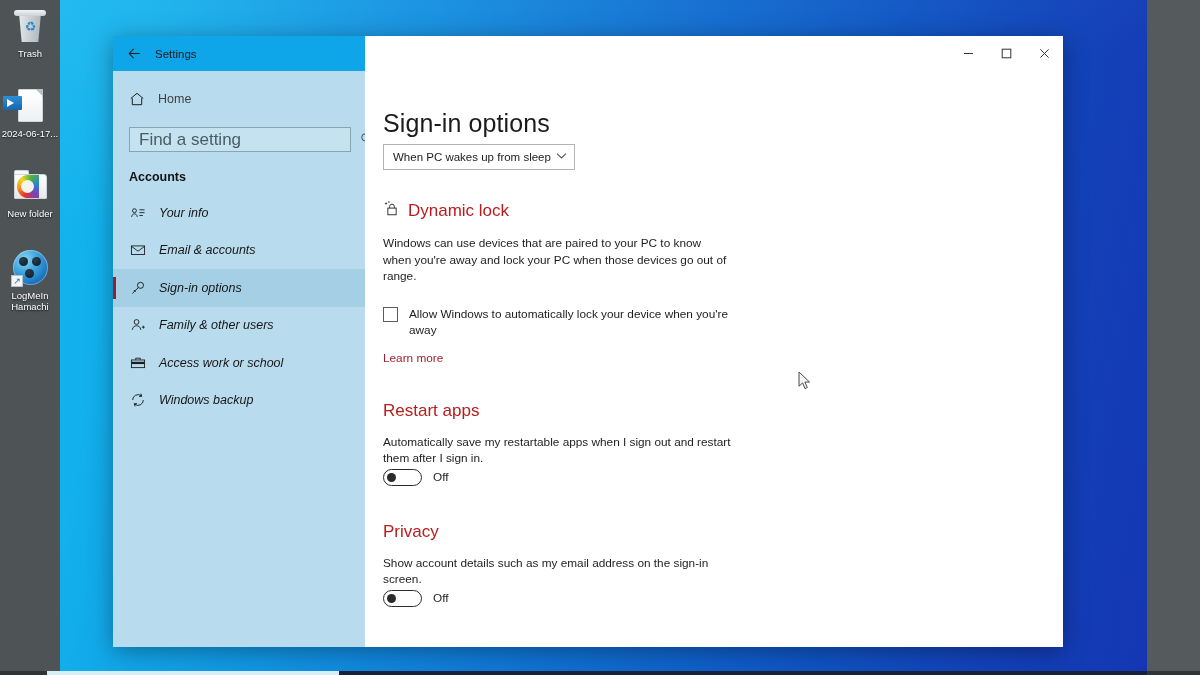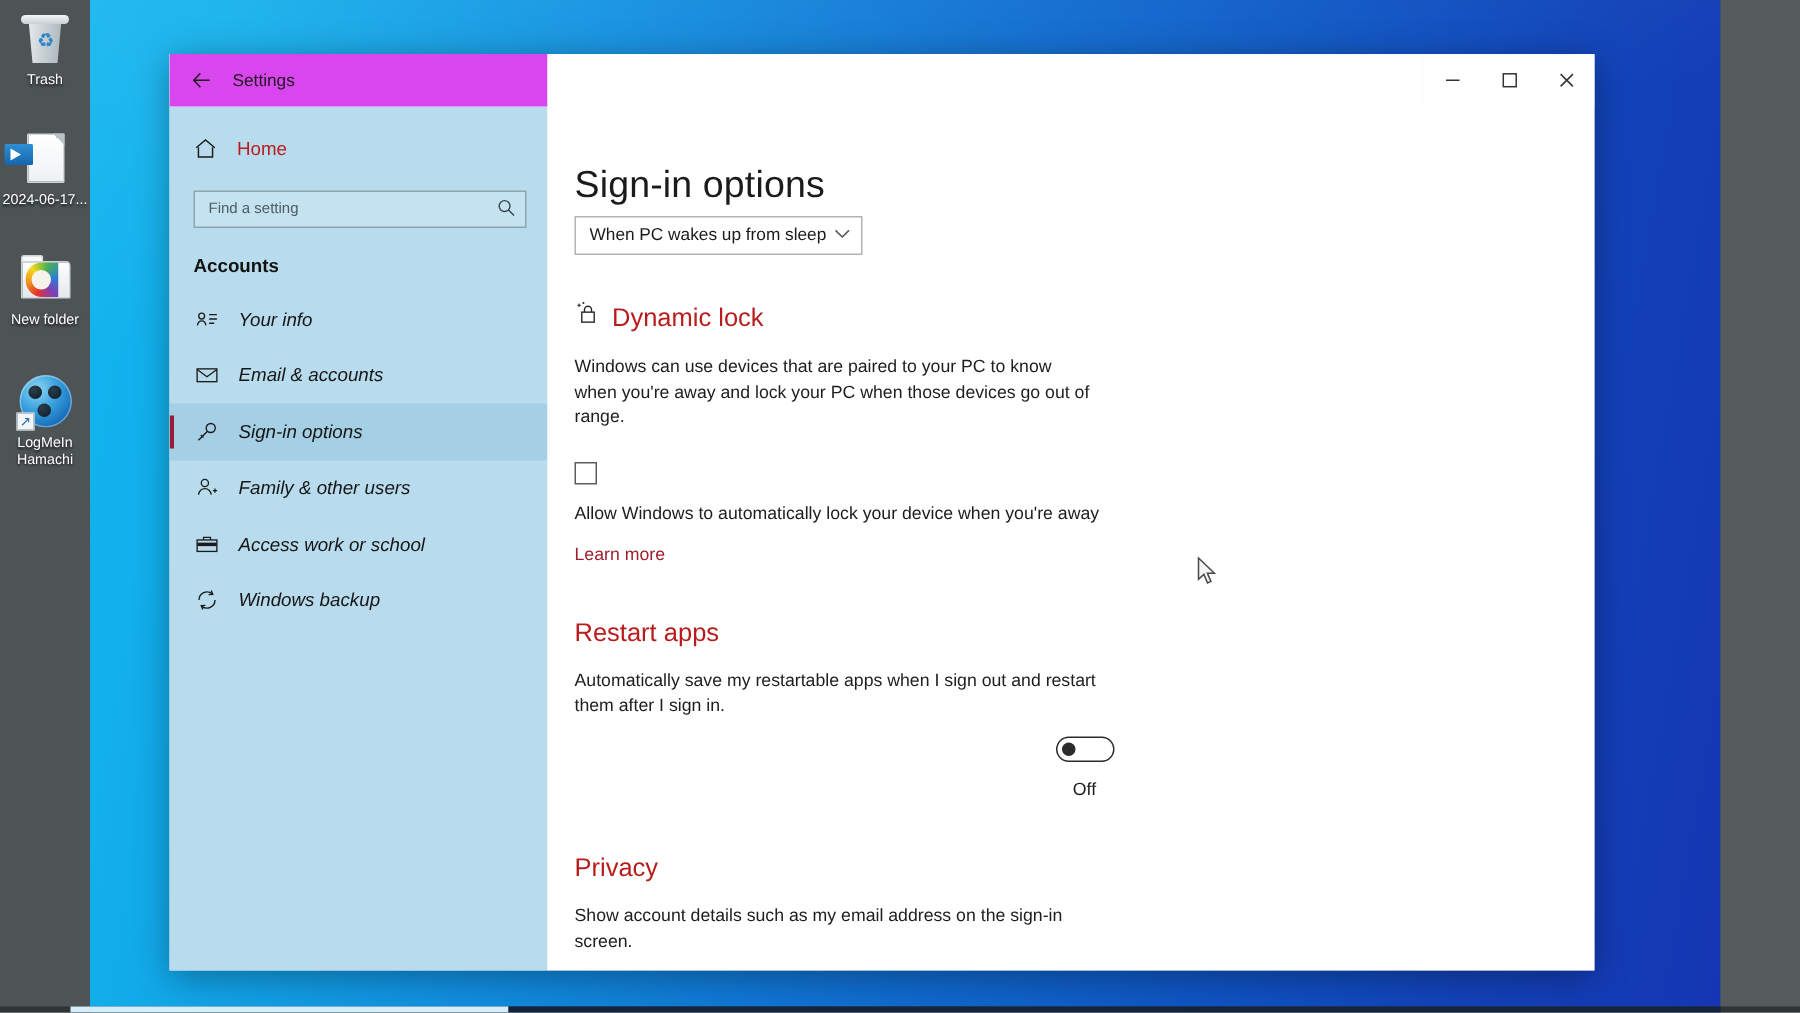--- a/index.html
+++ b/index.html
@@ -146,21 +146,21 @@
     box-shadow: 0 4px 22px rgba(0,0,0,.34);
     overflow: hidden;
     display: flex; flex-direction: column;
   }
   #titlebar {
     height: 35px; flex: 0 0 35px;
     display: flex; align-items: stretch;
     background: #eff3f5;
     position: relative; z-index: 4;
   }
-  #titlebar-left { width: 252px; display: flex; align-items: center; background: #d946ef; }
+  #titlebar-left { width: 252px; display: flex; align-items: center; background: #0ea5e9; }
   .tb-back {
     width: 42px; height: 35px;
     display: flex; align-items: center; justify-content: center;
     color: #1b1b1b; font-size: 14px;
   }
   #tb-title { font-size: 11.5px; color: #1b1b1b; }
   #titlebar-mid { flex: 1; background: #fff; }
   #tb-buttons { display: flex; background: #fff; }
   .tb-btn {
     width: 38px; height: 35px;
@@ -174,35 +174,35 @@
   #sidebar {
     width: 252px; flex: 0 0 252px;
     background: #b8dced;
     padding-top: 10px;
     position: relative;
     overflow: hidden;
   }
   .nav-home {
     display: flex; align-items: center; gap: 13px;
     height: 36px; padding-left: 16px;
-    font-size: 12.5px; color: #b91c1c;
+    font-size: 12.5px; color: #404040;
   }
   .nav-home .ico { width: 16px; display: flex; justify-content: center; }
 
   #searchwrap { padding: 10px 14px 0 16px; }
   #searchbox {
     height: 25px; background: #c5e2f0;
     border: 1px solid #8aa4b0;
     display: flex; align-items: center;
     padding: 0 6px 0 9px;
   }
   #searchbox input {
     flex: 1; border: 0; background: transparent; outline: none;
     font-family: "Liberation Sans", sans-serif;
-    font-size: 10px; color: #1b1b1b;
+    font-size: 17px; color: #1b1b1b;
   }
   #searchbox input::placeholder { color: #4c5c64; }
   #search-icon { color: #33434c; font-size: 11px; }
 
   #nav-group-title {
     padding: 18px 0 10px 16px;
     font-size: 12.5px; font-weight: bold; color: #121212;
   }
 
   .nav-item {
@@ -243,36 +243,36 @@
     display: flex; align-items: center; gap: 7px; margin-bottom: 13px;
   }
   .sec-title {
     font-size: 17px; color: #b91c1c; font-weight: normal;
   }
   .sec-title.plain { margin-bottom: 13px; }
   .para {
     font-size: 11.8px; color: #1d1d1d; line-height: 16.5px;
     max-width: 348px;
   }
-  .gap-a { margin-top: 21px; flex-direction: column; }
+  .gap-a { margin-top: 21px; }
   .gap-c { margin-top: 36px; }
 
   .cbrow { display: flex; gap: 11px; align-items: flex-start; max-width: 360px; }
   .cbox {
     flex: 0 0 auto; width: 15px; height: 15px; margin-top: 1px;
     border: 1px solid #5c5c5c; background: #fff;
   }
   .cblabel { font-size: 11.8px; color: #1d1d1d; line-height: 16.5px; }
 
   .link {
     display: block; font-size: 11.8px; color: #9c2030;
     text-decoration: none; margin-top: 12px;
   }
 
-  .togglerow { display: flex; align-items: center; gap: 11px; margin-top: 13px; flex-direction: column; }
+  .togglerow { display: flex; align-items: center; gap: 11px; margin-top: 2px; }
   .toggle {
     width: 39px; height: 17px; border: 1.4px solid #2b2b2b;
     border-radius: 9px; background: #fff;
     position: relative;
   }
   .toggle .knob {
     position: absolute; left: 3px; top: 3px;
     width: 9px; height: 9px; border-radius: 50%; background: #2b2b2b;
   }
   .togglelabel { font-size: 11.8px; color: #1d1d1d; }

